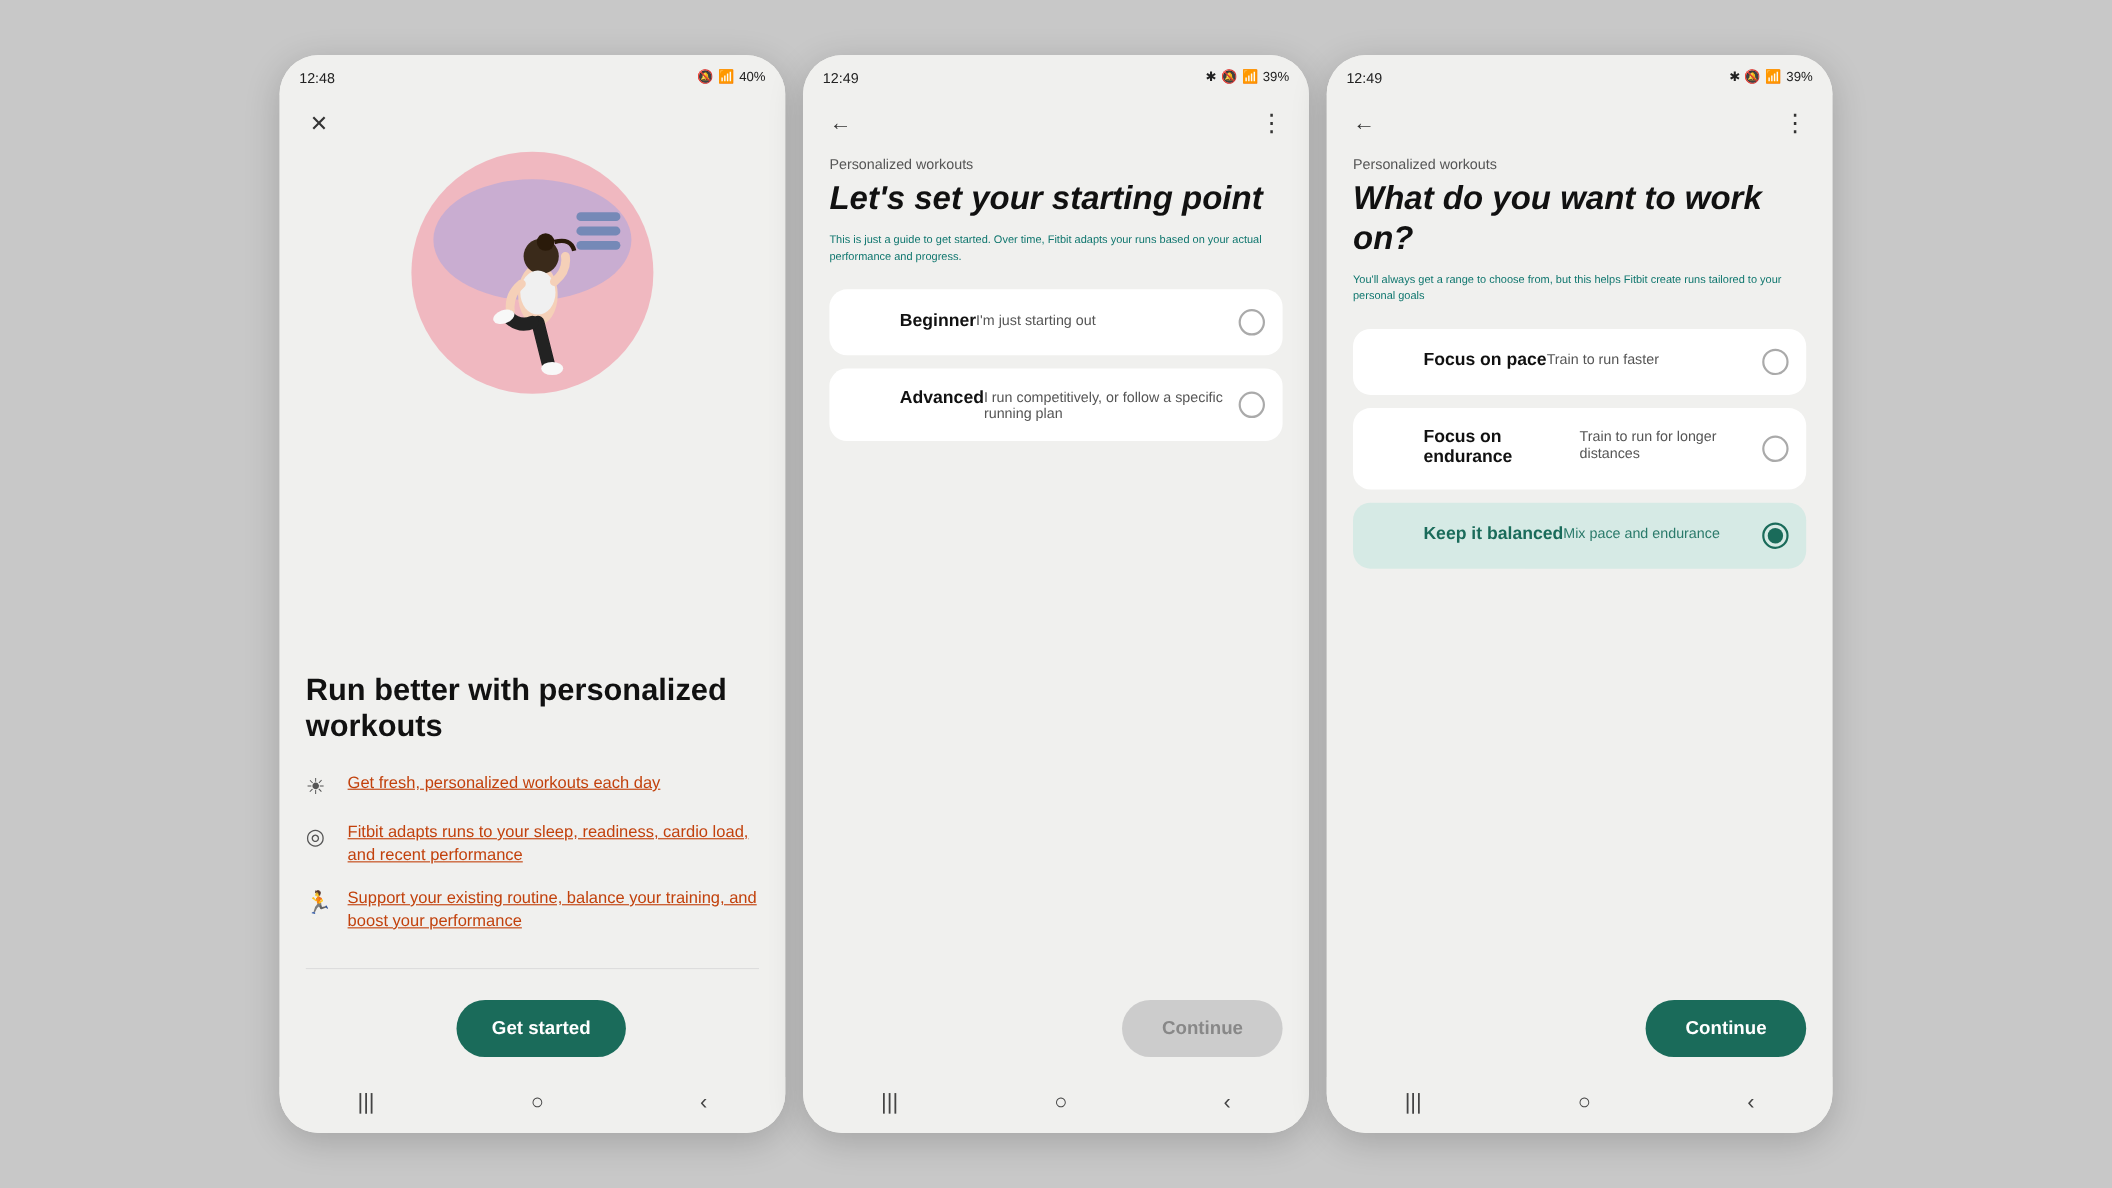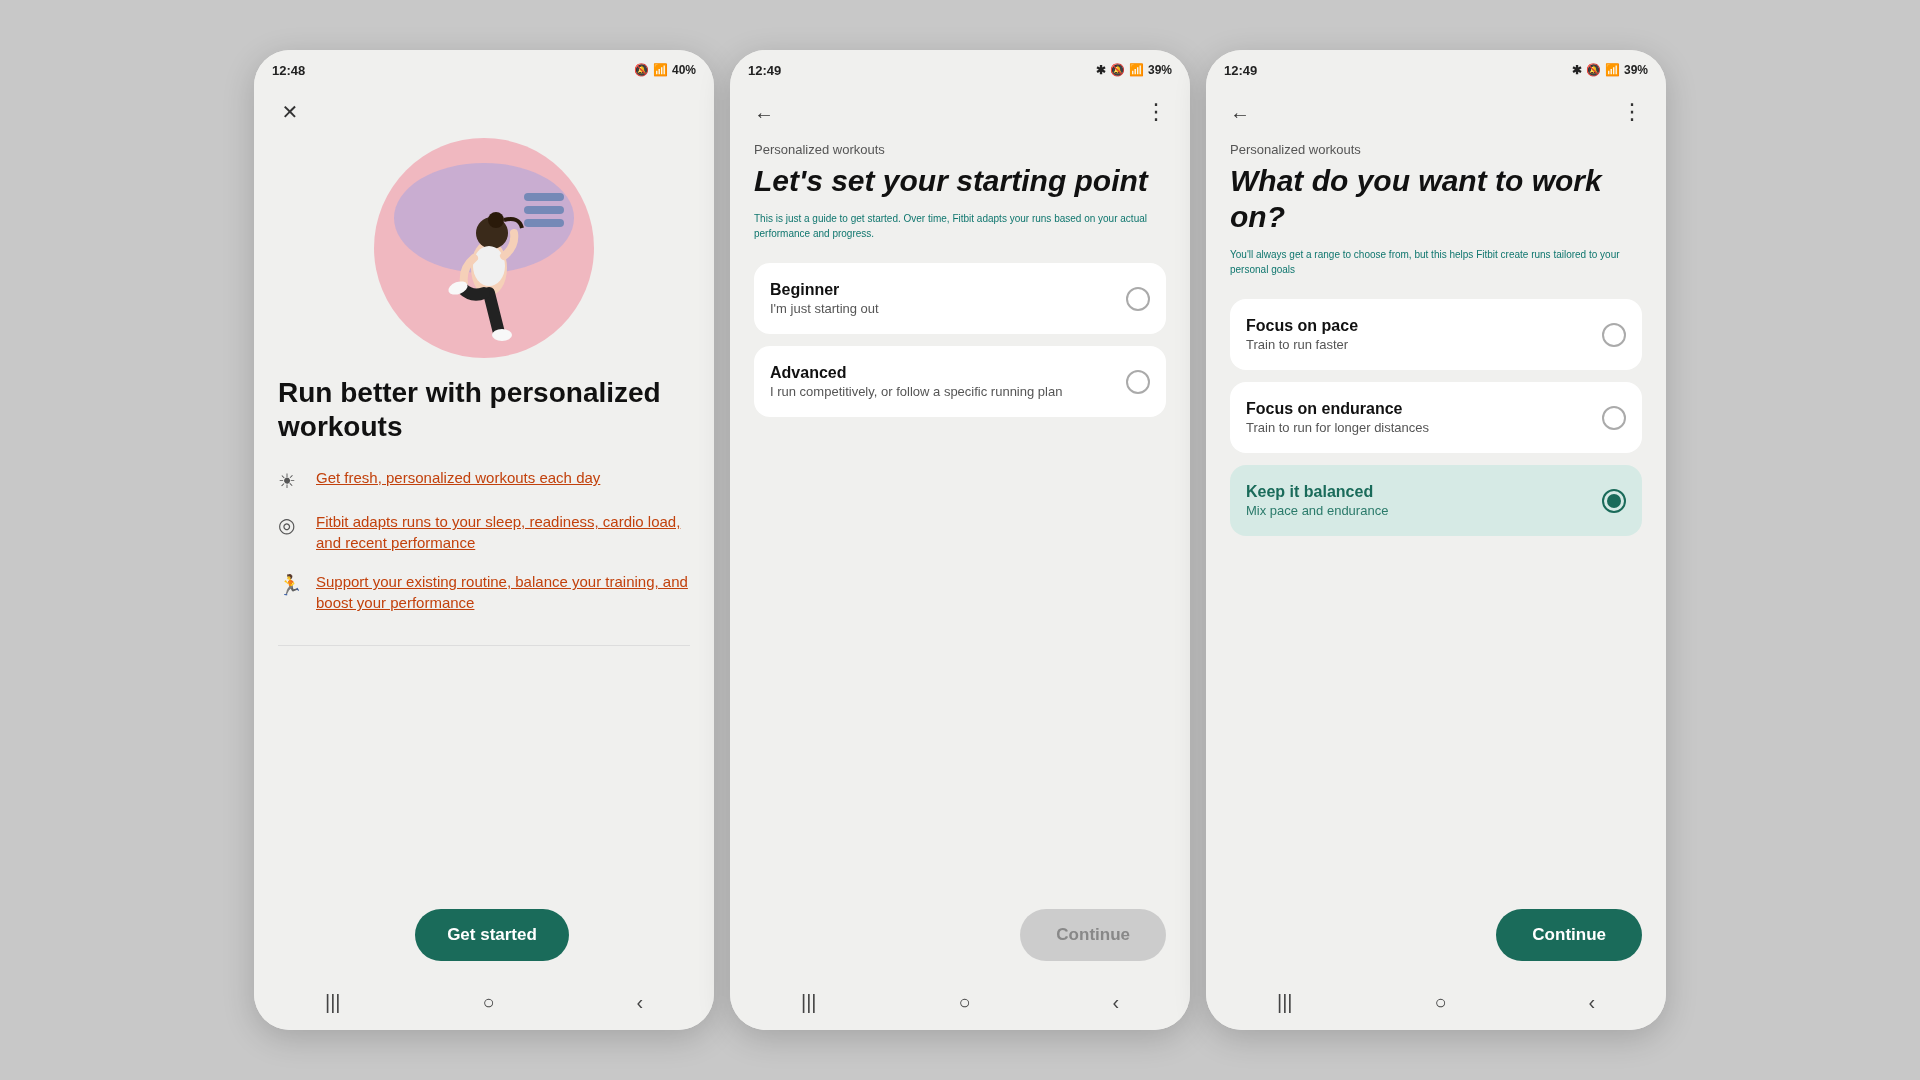--- a/index.html
+++ b/index.html
@@ -32,21 +32,21 @@
       position: relative;
       box-shadow: 0 8px 32px rgba(0,0,0,0.18);
       margin: 0 8px;
     }
     .status-bar {
       display: flex;
       justify-content: space-between;
       align-items: center;
       padding: 10px 18px 6px 18px;
       font-size: 13px;
-      font-weight: 700;
+      font-weight: 400;
       color: #222;
       background: #f0f0ee;
       min-height: 36px;
     }
     .status-right {
       display: flex;
       align-items: center;
       gap: 4px;
       font-size: 12px;
     }
@@ -87,20 +87,21 @@
       overflow: hidden;
       display: flex;
       align-items: flex-end;
       justify-content: center;
     }
     .phone1-body {
       padding: 18px 24px 0 24px;
       flex: 1;
       display: flex;
       flex-direction: column;
+      justify-content: flex-end;
     }
     .main-title {
       font-size: 28px;
       font-weight: 700;
       color: #111;
       line-height: 1.2;
       margin-bottom: 24px;
     }
     .feature-list {
       list-style: none;
@@ -209,21 +210,21 @@
       align-items: center;
       justify-content: space-between;
       cursor: pointer;
     }
     .option-card.selected {
       background: #d6eae5;
       border: none;
     }
     .option-text-group {
       display: flex;
-      flex-direction: column;
+      margin-left: 48px;
     }
     .option-title {
       font-size: 16px;
       font-weight: 600;
       color: #111;
       margin-bottom: 2px;
     }
     .option-title.selected-text {
       color: #1a6b5a;
     }

